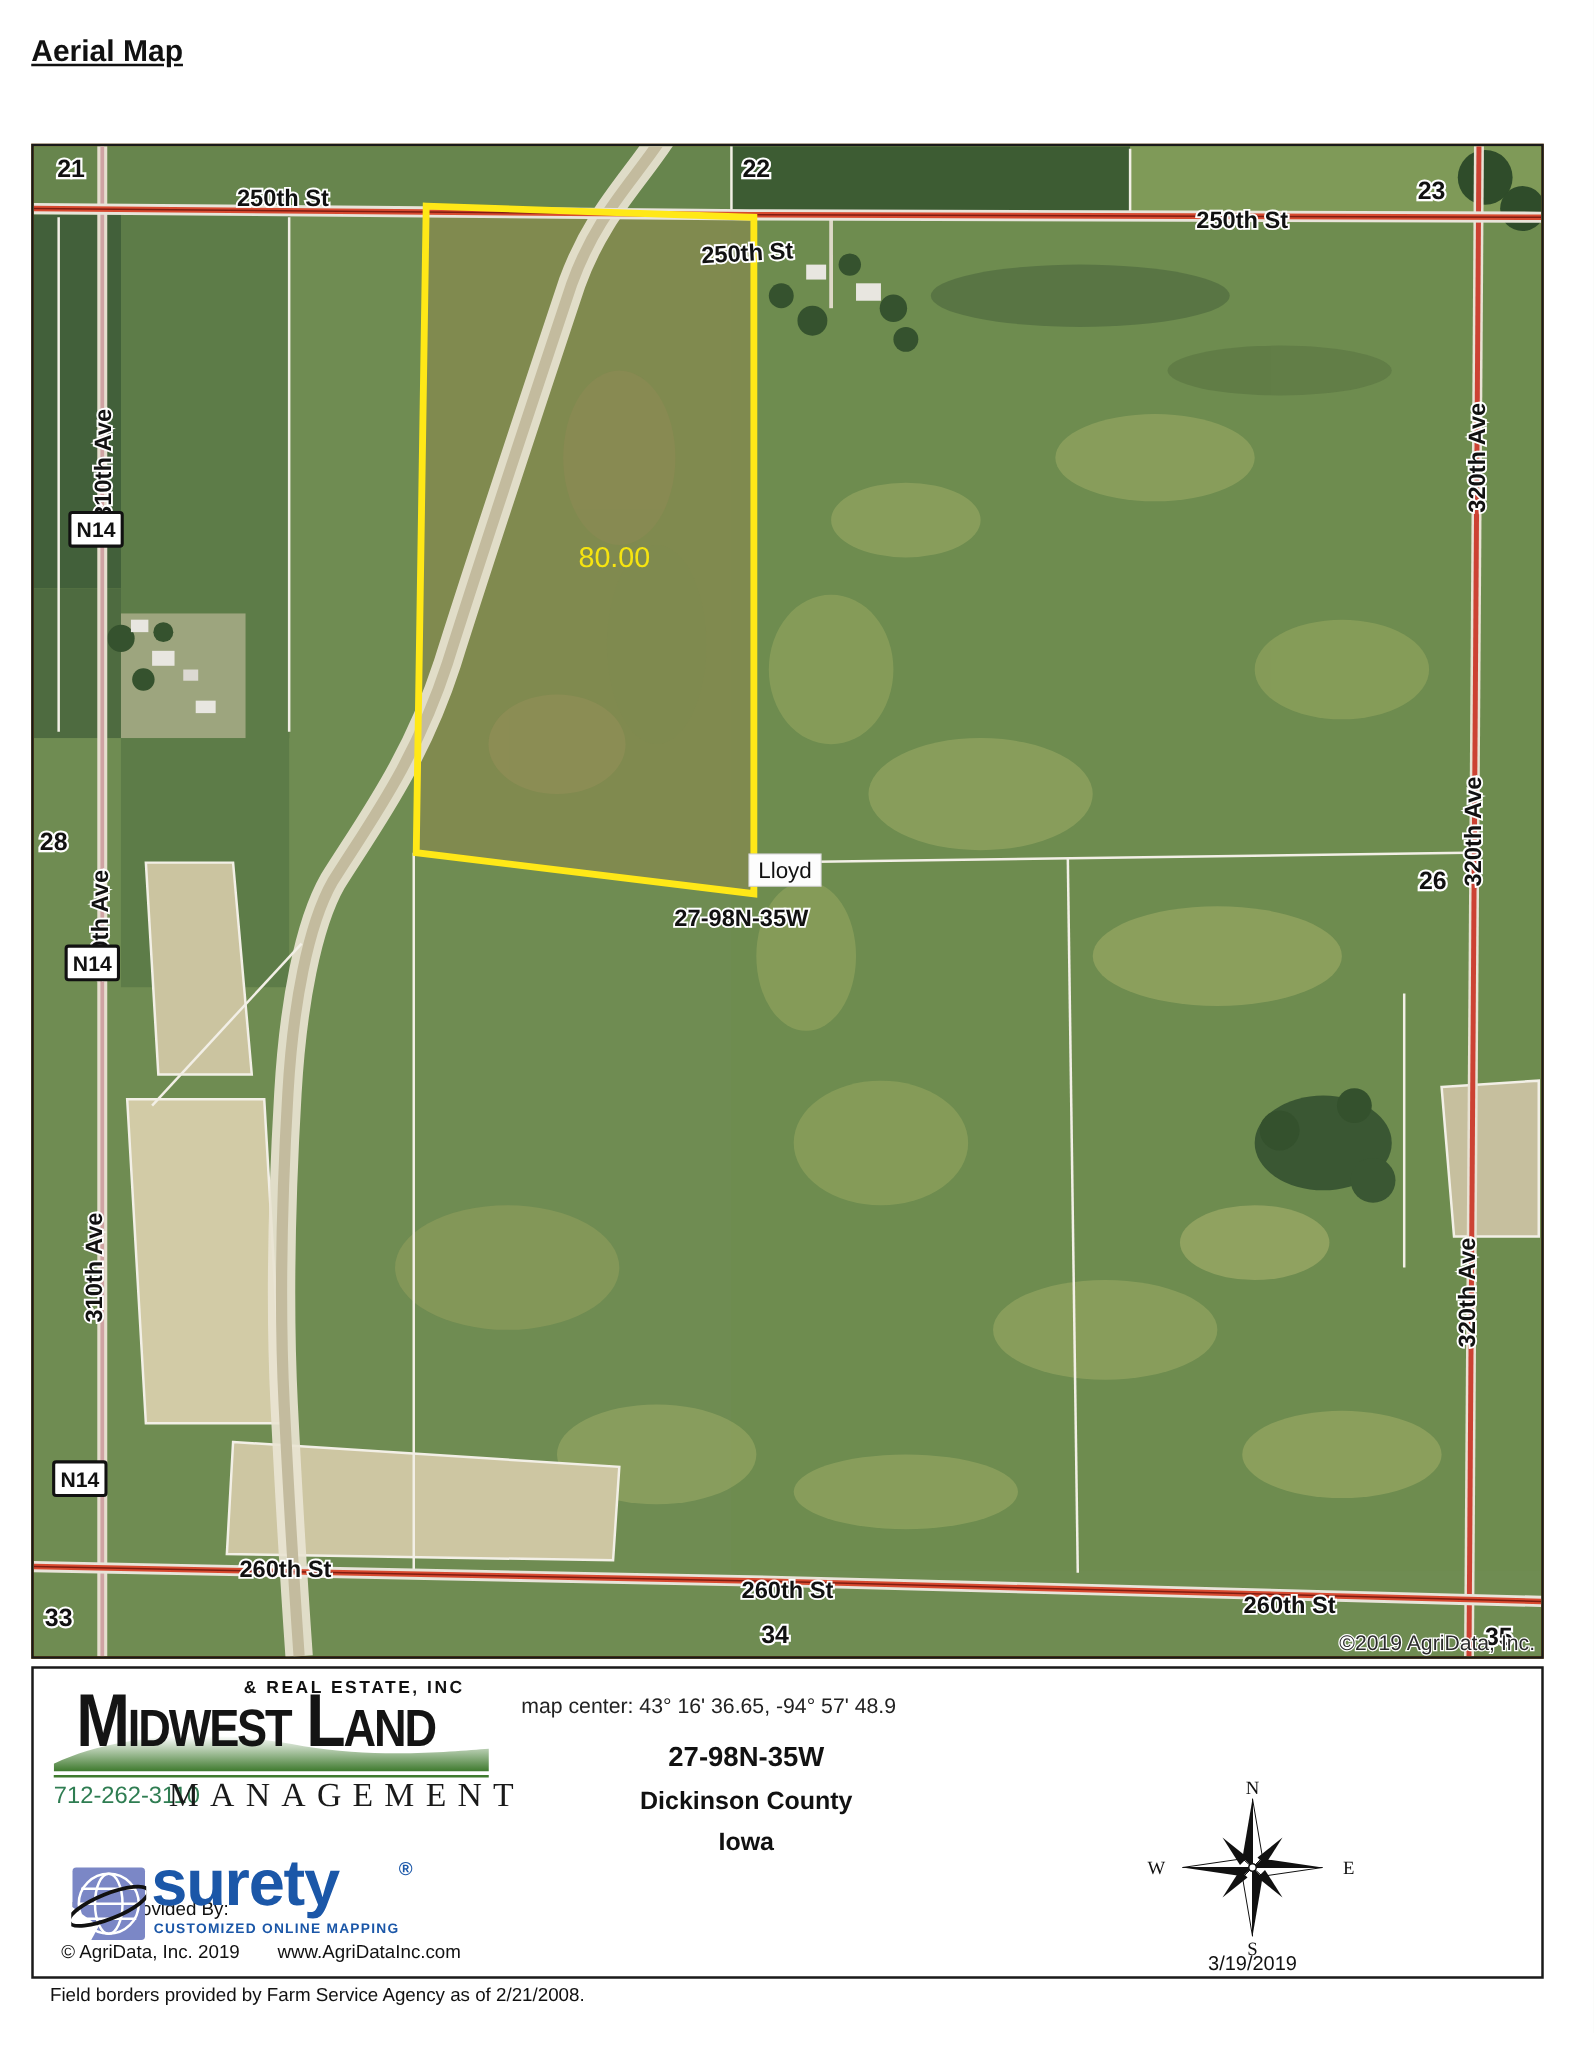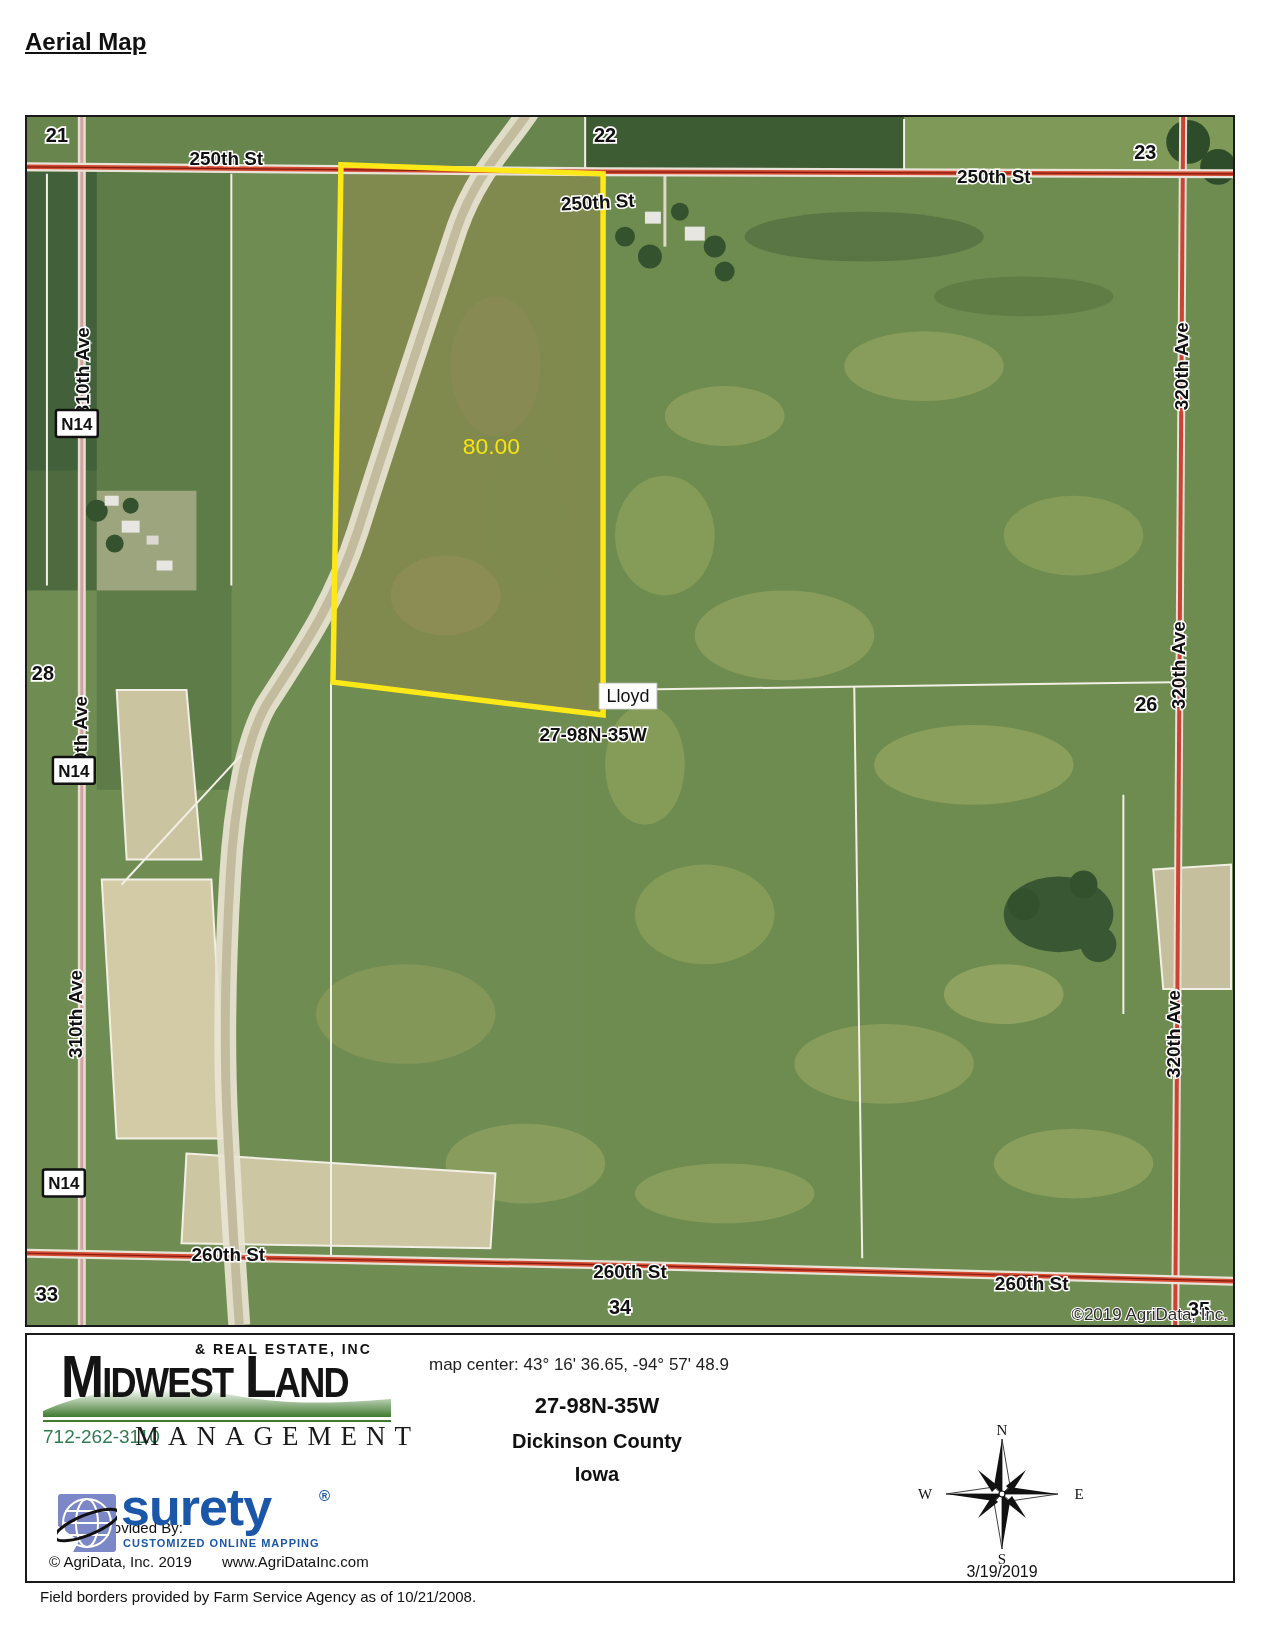--- a/index.html
+++ b/index.html
@@ -13,21 +13,21 @@
   .acres-t{fill:#f6e410;font-size:23px;font-family:"Liberation Sans",sans-serif;}
   .shield-t{fill:#111;font-weight:bold;font-size:17px;font-family:"Liberation Sans",sans-serif;}
   .lloyd-t{fill:#111;font-size:18px;font-family:"Liberation Sans",sans-serif;}
   .footer-box{position:absolute;left:25px;top:1333px;width:1210px;height:250px;border:2px solid #1a1a1a;box-sizing:border-box;background:#fff;}
   .mw-logo{position:absolute;left:16px;top:6px;width:350px;height:118px;}
   .mw-top{position:absolute;left:152px;top:0px;font-size:14px;font-weight:bold;letter-spacing:2px;color:#111;white-space:nowrap;}
   .mw-name{position:absolute;left:18px;top:6px;font-size:60px;font-weight:900;font-variant:small-caps;letter-spacing:-2px;color:#141414;transform:scaleX(.86);transform-origin:left top;white-space:nowrap;line-height:1;}
   .mw-line{position:absolute;left:0;top:79px;width:348px;height:2px;background:#3f7a2e;}
   .mw-phone{position:absolute;left:0px;top:85px;font-size:19px;color:#2f7d52;}
   .mw-mgmt{position:absolute;left:92px;top:80px;font-family:"Liberation Serif",serif;font-size:27px;letter-spacing:9px;color:#1a1a1a;white-space:nowrap;}
-  .map-center{position:absolute;left:402px;top:20px;font-size:17px;color:#222;white-space:nowrap;}
+  .map-center{position:absolute;left:390px;top:20px;font-size:17px;color:#222;white-space:nowrap;}
   .scalebar{position:absolute;left:810px;top:16px;width:330px;}
   .scalebar .labels{display:flex;justify-content:space-between;font-size:16px;color:#111;}
   .loc{position:absolute;left:400px;top:58px;width:340px;text-align:center;color:#111;}
   .loc .twp{font-size:22px;font-weight:bold;margin-bottom:11px;}
   .loc .cty{font-size:20px;font-weight:bold;margin-bottom:10px;}
   .loc .st{font-size:20px;font-weight:bold;}
   .compass{position:absolute;left:880px;top:84px;width:190px;height:148px;}
   .compass text{font-family:"Liberation Serif",serif;font-size:15px;fill:#111;}
   .date{position:absolute;left:880px;top:228px;width:190px;text-align:center;font-size:16px;color:#111;}
   .provided{position:absolute;left:30px;top:142px;font-size:15px;color:#111;margin-top:42px;}
@@ -279,15 +279,15 @@
       </svg>
       <div class="brand">surety</div>
       <div class="reg">®</div>
       <div class="tag">CUSTOMIZED ONLINE MAPPING</div>
     </div>
 
     <div class="agridata">© AgriData, Inc. 2019</div>
     <div class="website">www.AgriDataInc.com</div>
   </div>
 
-  <div class="note">Field borders provided by Farm Service Agency as of 10/21/2008.</div>
+  <div class="note">Field borders provided by Farm Service Agency as of 2/21/2008.</div>
 
 </div>
 
 </body></html>

